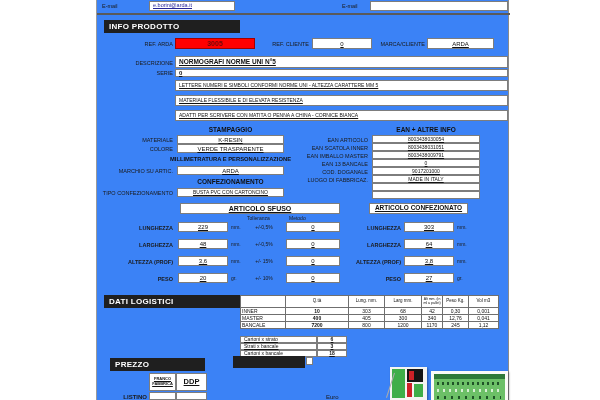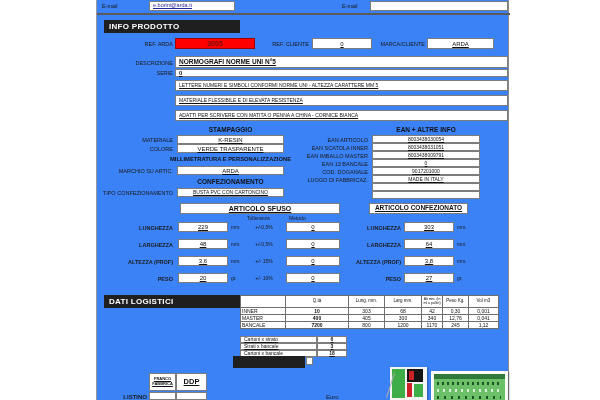--- a/index.html
+++ b/index.html
@@ -178,20 +178,21 @@
         </table>
     </div>
 
     <div class="abs cell cell-l tiny" style="left:143px;top:336px;width:77px;height:7px;">Cartoni x strato</div>
     <div class="abs cell tiny bold" style="left:220px;top:336px;width:30px;height:7px;">6</div>
     <div class="abs cell cell-l tiny" style="left:143px;top:343px;width:77px;height:7px;">Strati x bancale</div>
     <div class="abs cell tiny bold" style="left:220px;top:343px;width:30px;height:7px;">3</div>
     <div class="abs cell cell-l tiny" style="left:143px;top:350px;width:77px;height:7px;">Cartoni x bancale</div>
     <div class="abs cell tiny bold" style="left:220px;top:350px;width:30px;height:7px;">18</div>
 
+    <div class="abs bar" style="left:13px;top:358px;width:95px;height:13px;">PREZZO</div>
     <div class="abs" style="left:136px;top:356px;width:72px;height:12px;background:#1f1f1f;"></div>
     <div class="abs cell" style="left:209px;top:357px;width:7px;height:8px;"></div>
 
     <div class="abs cell bold" style="left:52px;top:373px;width:27px;height:18px;font-size:4px;text-align:center;line-height:1.2;flex-direction:column;">FRANCO FABBRICA</div>
     <div class="abs cell bold" style="left:79px;top:373px;width:31px;height:18px;font-size:7.5px;">DDP</div>
 
     <div class="abs lbl bold" style="left:14px;top:394px;width:36px;font-size:6px;">LISTINO</div>
     <div class="abs cell" style="left:52px;top:392px;width:27px;height:8px;"></div>
     <div class="abs cell" style="left:79px;top:392px;width:31px;height:8px;"></div>
     <div class="abs lbl lbl-l" style="left:229px;top:394px;width:20px;font-size:6px;">Euro</div>

